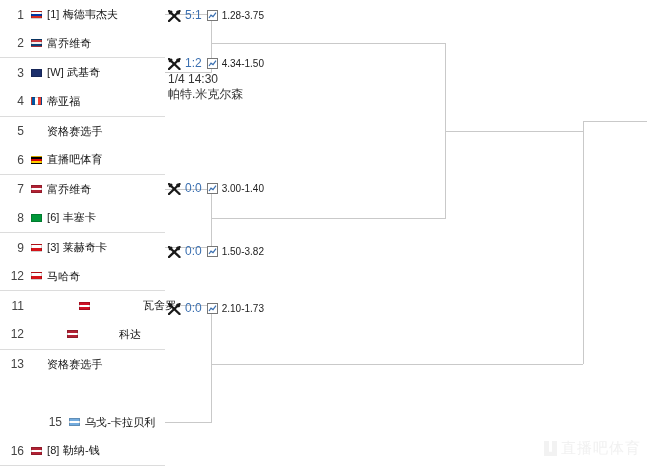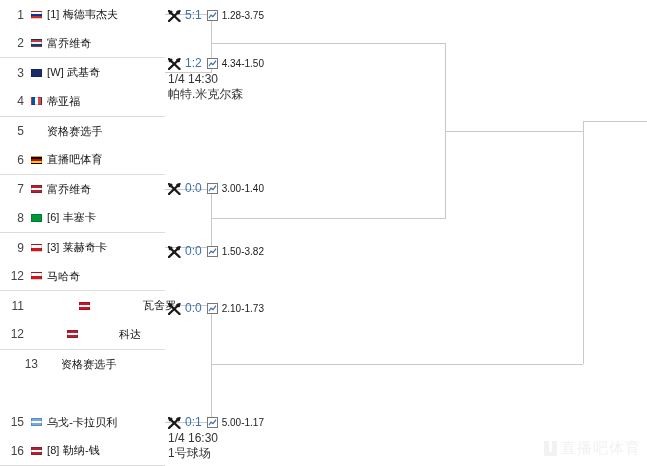--- a/index.html
+++ b/index.html
@@ -137,26 +137,26 @@
       <div class="prow" style="top: 291.25px; height: 29.125px; gap: 48px;">
         <span class="pnum">11</span>
         <span class="pflag" style="background: linear-gradient(rgb(206, 17, 38) 0px, rgb(206, 17, 38) 33%, rgb(255, 255, 255) 33%, rgb(255, 255, 255) 66%, rgb(206, 17, 38) 66%, rgb(206, 17, 38) 100%);"></span>
         <span class="pname"><span>瓦舍罗</span></span>
       </div>
       <div class="prow sep" style="top: 320.375px; height: 29.125px; gap: 36px;">
         <span class="pnum">12</span>
         <span class="pflag" style="background: repeating-linear-gradient(rgb(178, 34, 52) 0px, rgb(178, 34, 52) 2px, rgb(255, 255, 255) 2px, rgb(255, 255, 255) 4px);"></span>
         <span class="pname"><span>科达</span></span>
       </div>
-      <div class="prow" style="top: 349.5px; height: 29.125px; margin-left: 14px;">
+      <div class="prow" style="top: 349.5px; height: 29.125px;">
         <span class="pnum">13</span>
         <span class="pflag none"></span>
         <span class="pname"><span>资格赛选手</span></span>
       </div>
-      <div class="prow" style="top: 407.75px; height: 29.125px;">
+      <div class="prow" style="top: 407.75px; height: 29.125px; padding-left: 38px;">
         <span class="pnum">15</span>
         <span class="pflag" style="background: linear-gradient(rgb(116, 172, 223) 0px, rgb(116, 172, 223) 33%, rgb(255, 255, 255) 33%, rgb(255, 255, 255) 66%, rgb(116, 172, 223) 66%, rgb(116, 172, 223) 100%);"></span>
         <span class="pname"><span>乌戈-卡拉贝利</span></span>
       </div>
       <div class="prow sep" style="top: 436.875px; height: 29.125px;">
         <span class="pnum">16</span>
         <span class="pflag" style="background: repeating-linear-gradient(rgb(178, 34, 52) 0px, rgb(178, 34, 52) 2px, rgb(255, 255, 255) 2px, rgb(255, 255, 255) 4px);"></span>
         <span class="pname"><span class="seedtag">[8]</span> <span>勒纳-钱</span></span>
       </div>
     </div>
@@ -282,40 +282,19 @@
       <span class="score">0:0</span>
       <span class="chartico">
         <svg width="9" height="9" viewBox="0 0 9 9">
             <polyline points="1,7 3,4.2 5,5.6 8,1.6" fill="none" stroke="#3a6fb0" stroke-width="1.2"></polyline>
           </svg>
       </span>
       <span class="odds">2.10-1.73</span>
     </div>
   </div>
 
-  <div class="match" id="m6" style="left:168px;top:414px;">
-    <div class="mline">
-      <span class="rackets">
-        <svg width="13" height="12" viewBox="0 0 13 12">
-          <path d="M1 1 L11.5 11" stroke="#1a1a1a" stroke-width="2.4" stroke-linecap="round"></path>
-          <path d="M11.5 1 L1 11" stroke="#1a1a1a" stroke-width="2.4" stroke-linecap="round"></path>
-          <ellipse cx="2.6" cy="2.4" rx="2.1" ry="1.5" fill="#1a1a1a" transform="rotate(-45 2.6 2.4)"></ellipse>
-          <ellipse cx="10.1" cy="2.4" rx="2.1" ry="1.5" fill="#1a1a1a" transform="rotate(45 10.1 2.4)"></ellipse>
-        </svg>
-      </span>
-      <span class="score">0:1</span>
-      <span class="chartico">
-        <svg width="9" height="9" viewBox="0 0 9 9">
-            <polyline points="1,7 3,4.2 5,5.6 8,1.6" fill="none" stroke="#3a6fb0" stroke-width="1.2"></polyline>
-          </svg>
-      </span>
-      <span class="odds">5.00-1.17</span>
-    </div>
-    <div class="mmeta">1/4 16:30</div>
-    <div class="mmeta">1号球场</div>
-  </div>
 
   <div class="wm">
     <span class="wmlogo"></span>
     <span>直播吧体育</span>
   </div>
 
 </div>
 
 </body></html>

